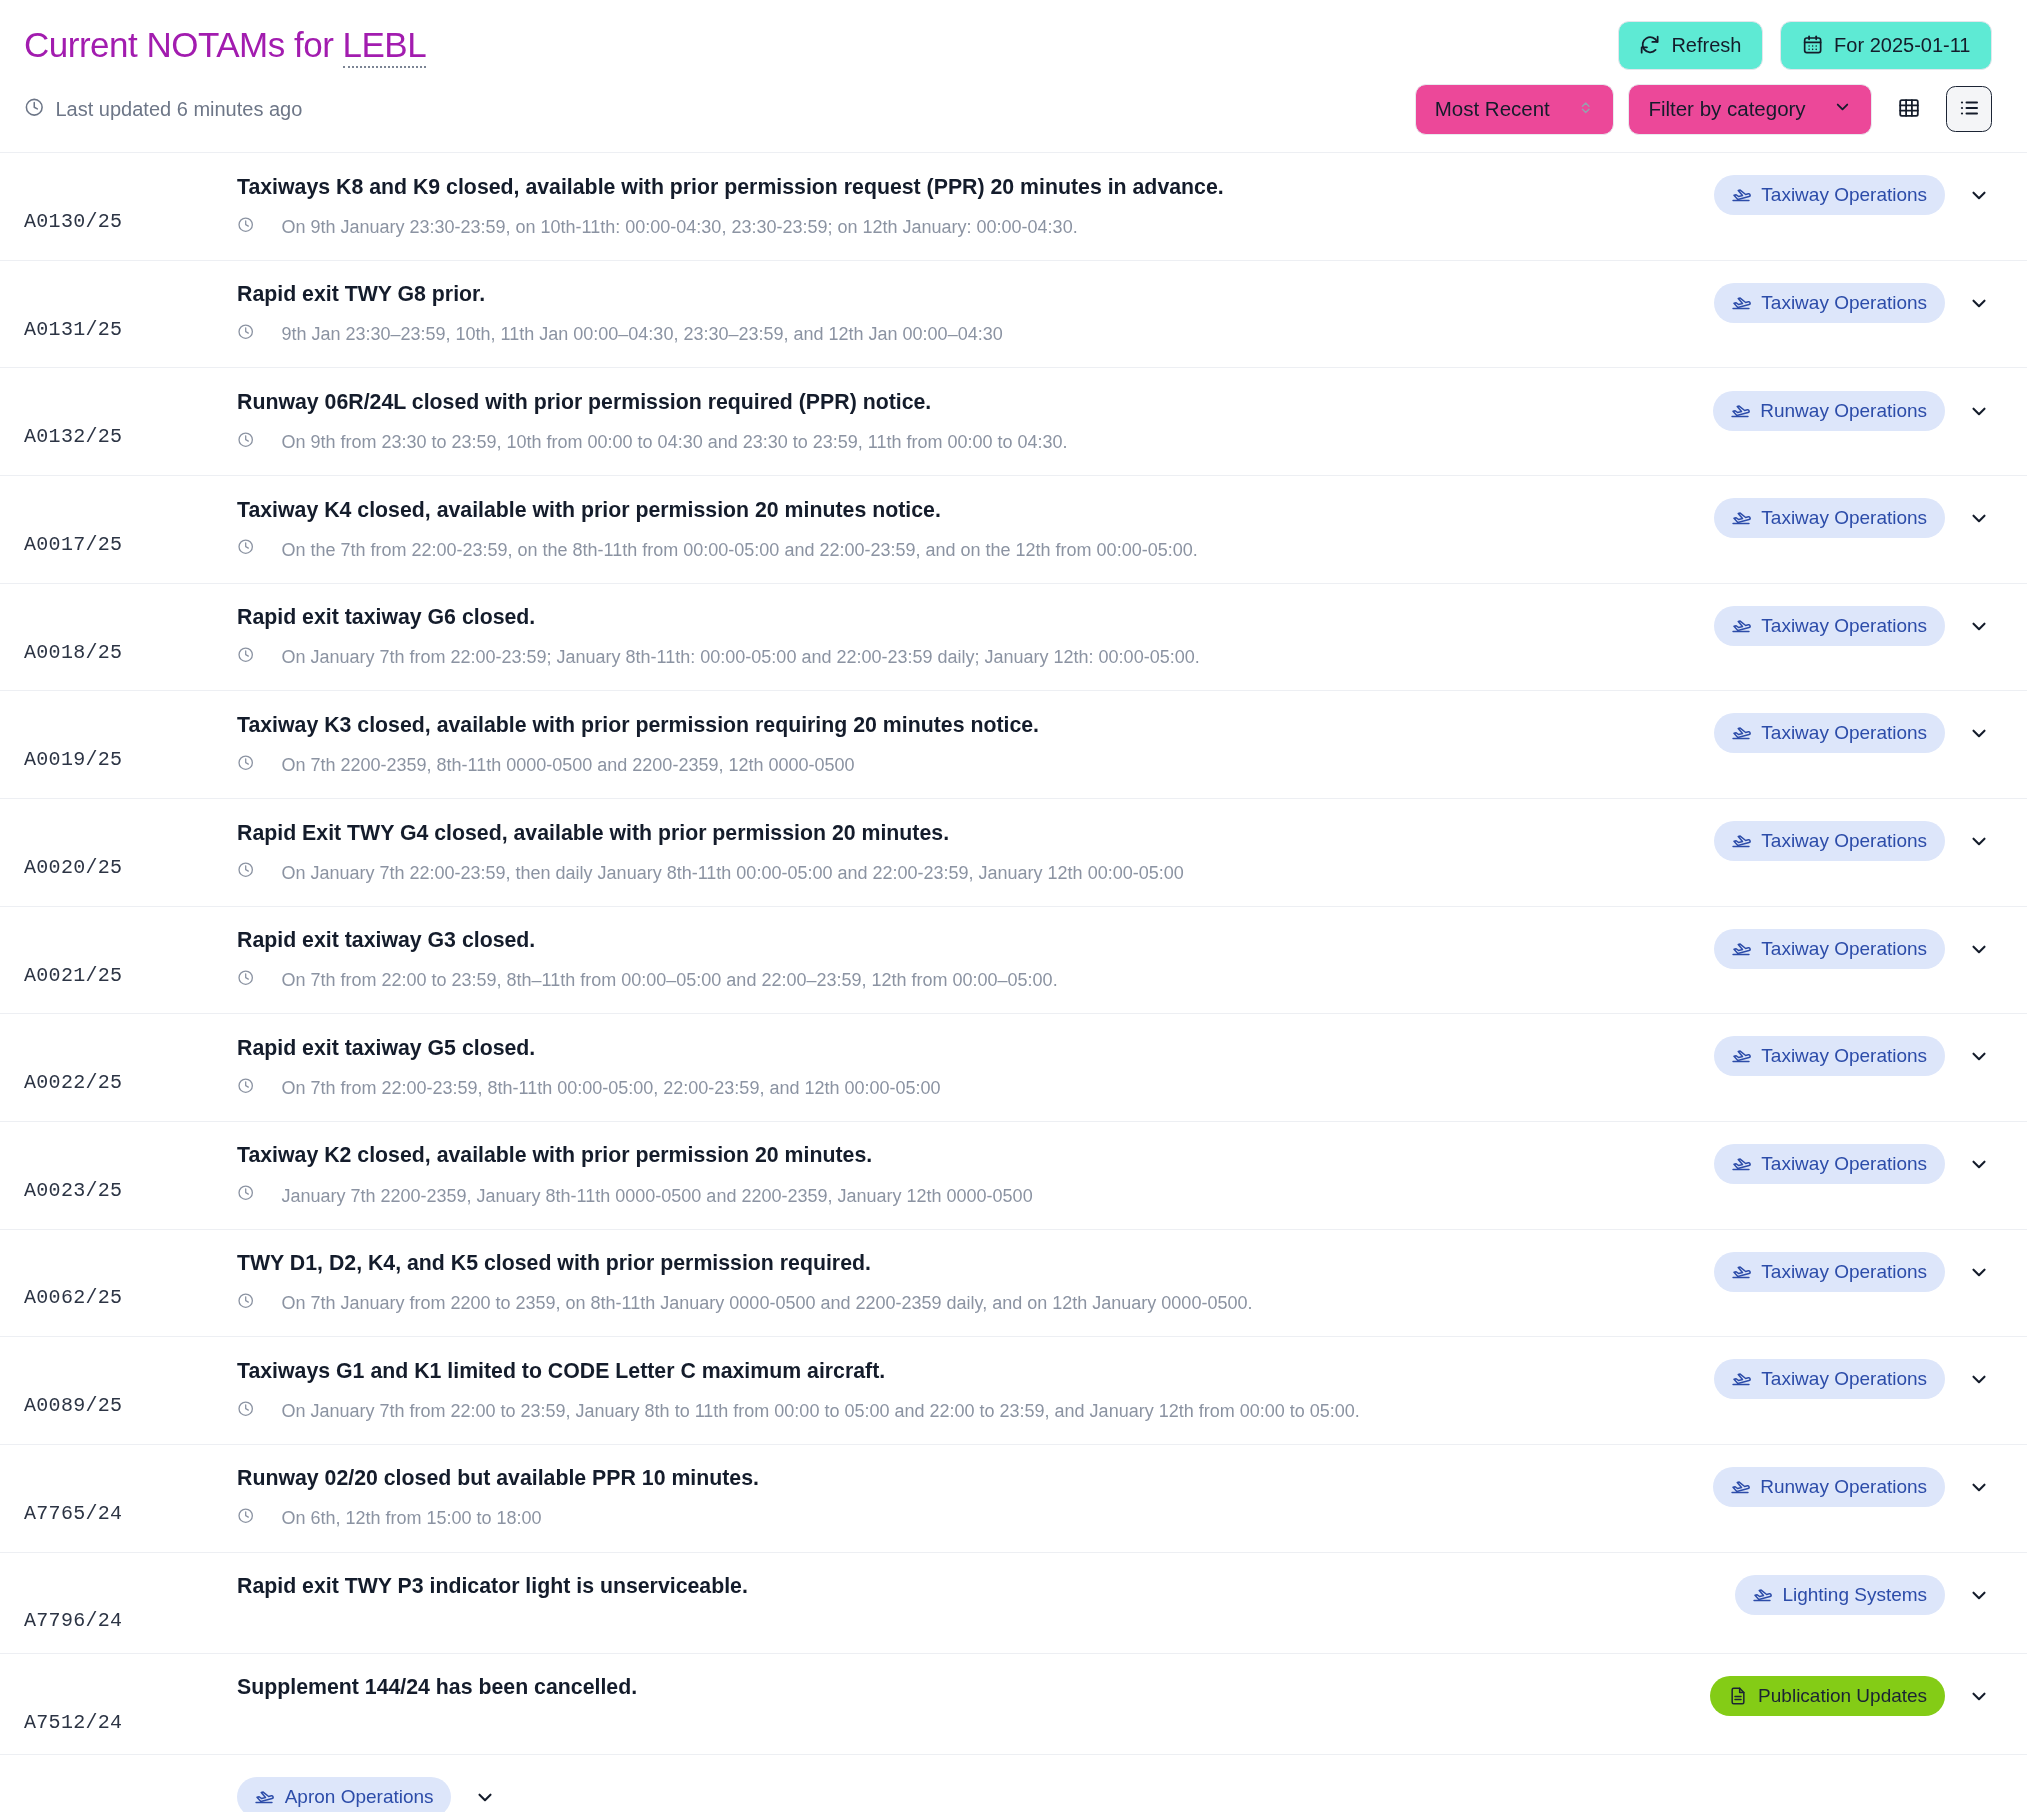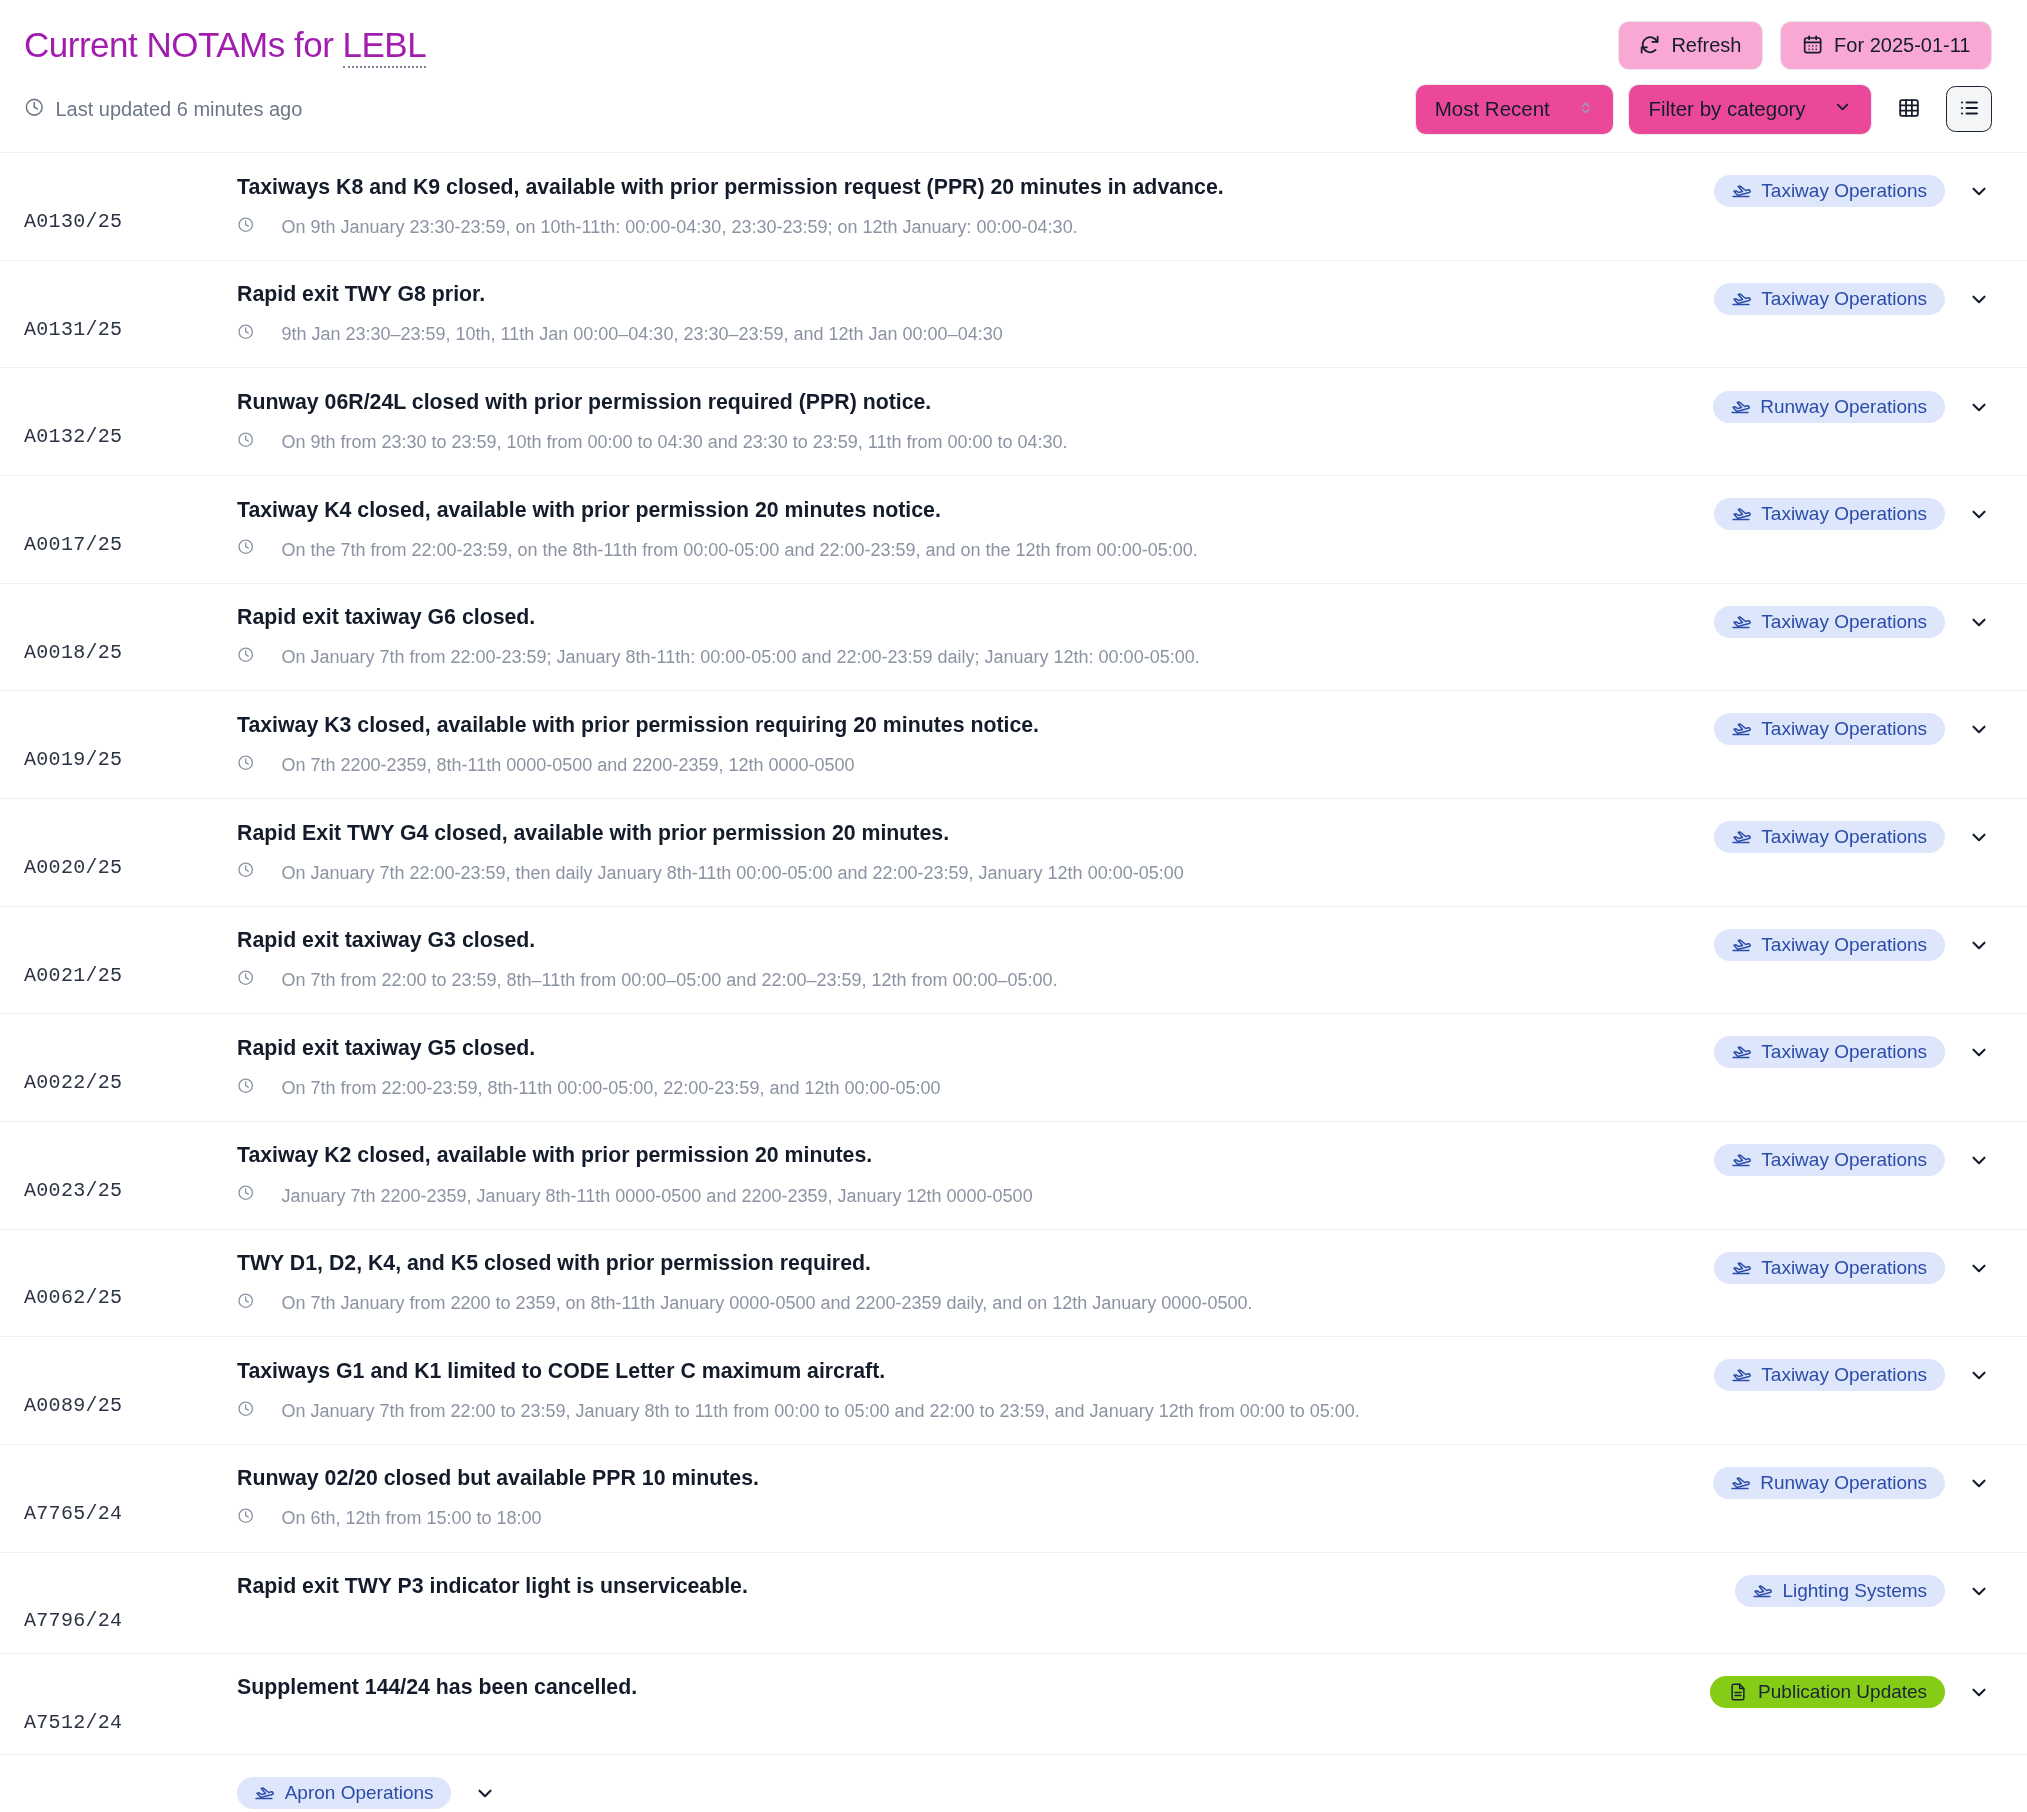--- a/index.html
+++ b/index.html
@@ -33,21 +33,21 @@
   .header-actions { display: flex; align-items: center; gap: 17.4px; }
 
   .btn {
     display: inline-flex;
     align-items: center;
     gap: 11px;
     height: 49px;
     padding: 0 20.5px;
     border: 1.2px solid #e3e6ec;
     border-radius: 11px;
-    background: #f9a8d4;
+    background: #5eead4;
     font-size: 20px;
     color: #141c2b;
     cursor: pointer;
     white-space: nowrap;
     font-family: "Liberation Sans", sans-serif;
   }
   .btn svg { display: block; }
 
   
   .toolbar {
@@ -140,21 +140,21 @@
     flex: 0 0 auto;
     display: flex;
     align-items: center;
     gap: 20.5px;
     padding-top: 1.6px;
   }
   .badge {
     display: inline-flex;
     align-items: center;
     gap: 10.3px;
-    height: 32px;
+    height: 40px;
     padding: 0 17.4px;
     border-radius: 20px;
     font-size: 19px;
     white-space: nowrap;
   }
   .badge.blue { background: #dde6fa; color: #2c4ca9; }
   .badge.blue svg { stroke: #2c4ca9; }
   .badge.gray { background: #84cc16; color: #1b2434; }
   .badge.gray svg { stroke: #1b2434; }
 

